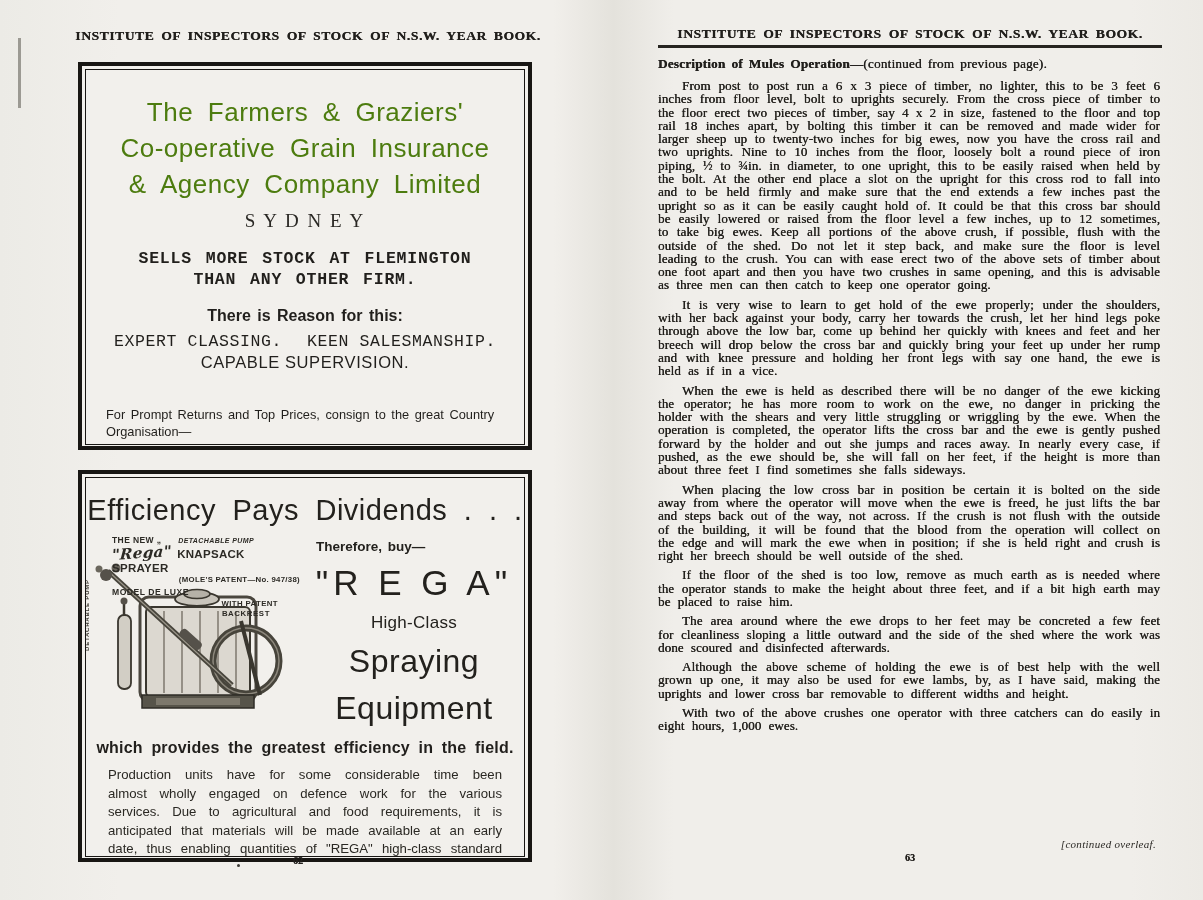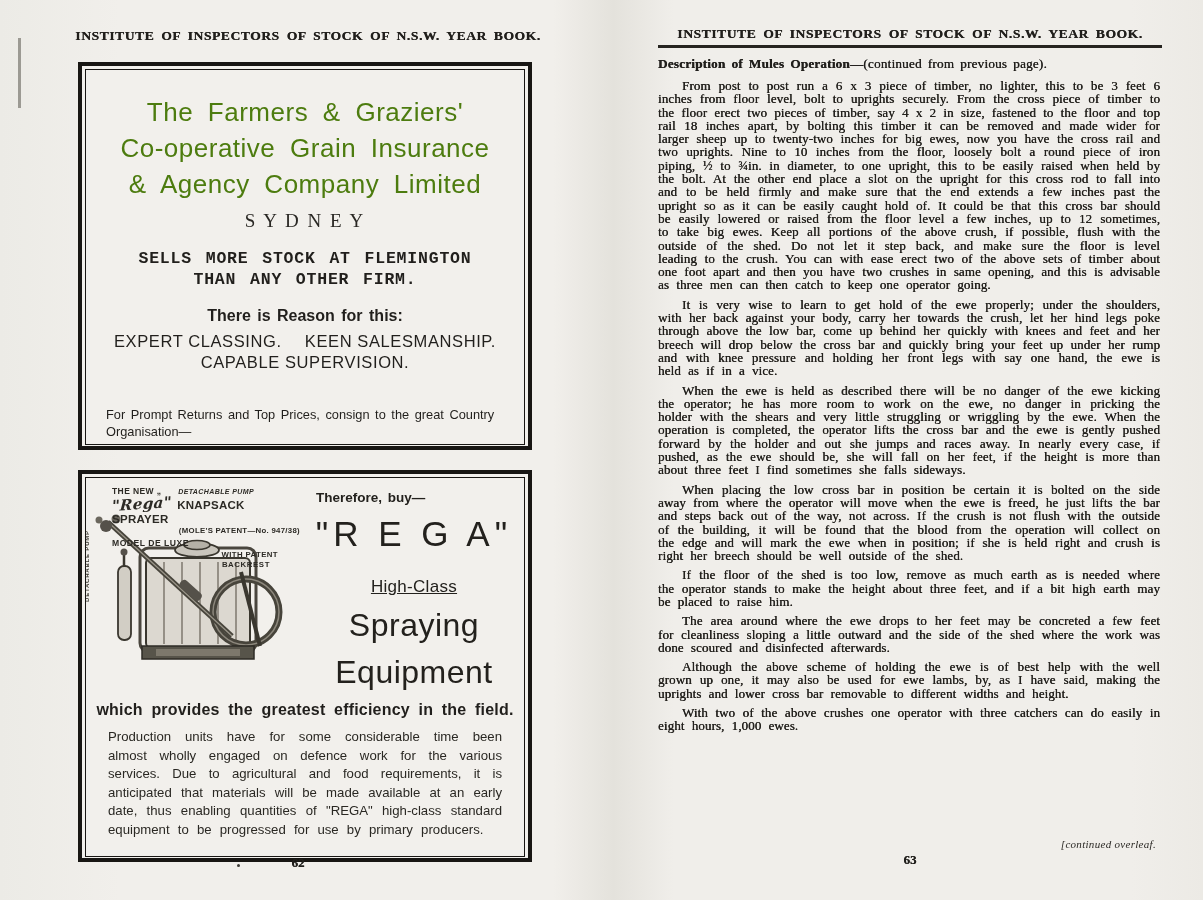--- a/index.html
+++ b/index.html
@@ -35,21 +35,21 @@
 
   .fg-title{font-family:"Liberation Sans",sans-serif;font-size:26px;line-height:36px;
     text-align:center;word-spacing:7px;letter-spacing:.5px;color:#4d7c0f;margin-top:24px;}
   .fg-city{font-family:"Liberation Serif",serif;font-size:19px;letter-spacing:2px;
     text-align:center;margin-top:8px;color:#2a2824;}
   .fg-claim{font-family:Liberation Mono, monospace;font-weight:bold;font-size:16.5px;
     line-height:21px;text-align:center;letter-spacing:.8px;word-spacing:3px;margin-top:16px;}
   .fg-reason-h{font-family:"Liberation Sans",sans-serif;font-weight:bold;font-size:16px;
     text-align:center;margin-top:17px;word-spacing:2px;}
   .fg-reasons{display:flex;justify-content:space-between;padding:0 28px;
-    font-family:Liberation Sans, sans-serif;font-size:16.5px;margin-top:7px;letter-spacing:.6px;text-align:center;}
+    font-family:Liberation Mono, monospace;font-size:16.5px;margin-top:7px;letter-spacing:.6px;text-align:center;}
   .fg-reason3{text-align:center;font-family:"Liberation Sans",sans-serif;font-size:16.5px;letter-spacing:.6px;margin-top:2px;}
   .fg-consign{font-family:"Liberation Sans",sans-serif;font-size:12.8px;line-height:17px;
     width:412px;margin:34px 0 0 20px;text-align:left;word-spacing:2px;}
 
   .rg-headline{font-family:"Liberation Sans",sans-serif;font-size:29px;letter-spacing:.5px;
     word-spacing:8px;text-align:center;margin-top:16px;color:#23211d;}
   .rg-cols{display:flex;margin-top:6px;}
   .sprayer-block{position:relative;width:218px;height:196px;flex:none;}
   .sprayer-svg{position:absolute;left:8px;top:30px;}
   .spr-labels{position:absolute;left:26px;top:2px;width:188px;font-family:"Liberation Sans",sans-serif;color:#2c2a25;}
@@ -60,38 +60,38 @@
     display:inline-block;transform:skewX(-8deg) rotate(-4deg);margin-right:2px;}
   .spr-l3{font-size:7.8px;font-weight:bold;text-align:right;margin-top:1px;letter-spacing:.3px;}
   .spr-l4{font-size:8.6px;font-weight:bold;margin:3px 14px 0 0;letter-spacing:.5px;}
   .spr-l5{font-size:7.8px;font-weight:bold;text-align:right;margin:2px 22px 0 0;letter-spacing:.4px;}
   .spr-l6{font-size:7.8px;font-weight:bold;text-align:right;margin:1px 30px 0 0;letter-spacing:.6px;}
   .spr-side{position:absolute;left:-2px;top:118px;transform:rotate(-90deg);transform-origin:left top;
     font-family:"Liberation Sans",sans-serif;font-size:6px;font-weight:bold;letter-spacing:.8px;color:#3a372f;}
   .rega-col{flex:1;text-align:center;font-family:"Liberation Sans",sans-serif;color:#23211d;padding-top:6px;}
   .rg-therefore{font-size:13.5px;font-weight:bold;text-align:left;margin-left:12px;word-spacing:2px;}
   .rg-brand{font-size:35px;letter-spacing:5px;margin-top:9px;}
-  .rg-quality{font-size:17px;margin-top:23px;letter-spacing:.3px;text-decoration:underline;}
+  .rg-quality{font-size:17px;margin-top:10px;letter-spacing:.3px;}
   .rg-prod{font-size:32px;margin-top:10px;letter-spacing:.5px;}
   .rg-tagline{font-family:"Liberation Sans",sans-serif;font-weight:bold;font-size:16px;
     text-align:center;margin-top:10px;word-spacing:4px;letter-spacing:.2px;}
   .rg-body{font-family:"Liberation Sans",sans-serif;font-size:13.2px;line-height:18.5px;
     text-align:justify;word-spacing:4.5px;margin:9px 22px 0 22px;color:#2a2823;}
 
   
   .section-heading{position:absolute;top:56px;left:8px;width:504px;
     font-size:13.2px;letter-spacing:.2px;word-spacing:2.5px;text-shadow:.3px 0 0 currentColor;}
   .section-heading .hb{font-weight:bold;}
   .text-col{position:absolute;top:79px;left:8px;width:502px;}
   .text-col p{margin:0 0 6px 0;font-size:13px;line-height:13.3px;text-align:justify;
     text-indent:24px;word-spacing:3.8px;letter-spacing:.1px;color:#23211d;
     text-shadow:.3px 0 0 currentColor;}
   .continued{position:absolute;top:838px;right:14px;font-style:italic;font-size:11px;
     letter-spacing:.3px;color:#2a2824;}
-  .page-num{position:absolute;font-weight:bold;font-size:13px;text-shadow:.3px 0 0 currentColor;}
+  .page-num{position:absolute;font-weight:bold;font-size:10px;text-shadow:.3px 0 0 currentColor;}
   .page.left .page-num{top:855px;left:0;width:560px;text-align:center;}
   .page.right .page-num{top:852px;left:0;width:520px;text-align:center;}
   .dot-artifact{position:absolute;top:864px;left:219px;width:3px;height:3px;border-radius:50%;background:#3c3a35;}
   .edge-mark{position:absolute;left:0;top:38px;width:3px;height:70px;background:#5a574f;opacity:.55;}
 </style>
 </head>
 <body>
 
 <div class="scan">
 
@@ -117,20 +117,21 @@
           <span>KEEN SALESMANSHIP.</span>
         </div>
         <div class="fg-reason3">CAPABLE SUPERVISION.</div>
         <div class="fg-consign">For Prompt Returns and Top Prices, consign to the great Country Organisation—</div>
 
       </div>
     </div>
 
     <div class="ad-box ad2">
       <div class="ad-inner">
+        <div class="rg-headline">Efficiency Pays Dividends . . .</div>
         <div class="rg-cols">
 
           <div class="sprayer-block">
             <svg class="sprayer-svg" width="200" height="160" viewBox="0 0 200 160">
               <rect x="46" y="34" width="116" height="104" rx="9" fill="none" stroke="#4a463e" stroke-width="3"></rect>
               <rect x="52" y="44" width="104" height="90" rx="5" fill="#dcd8d0" stroke="#3a372f" stroke-width="2"></rect>
               <g stroke="#777267" stroke-width="1.4">
                 <line x1="70" y1="48" x2="70" y2="130"></line>
                   <line x1="88" y1="48" x2="88" y2="130"></line>
                 <line x1="106" y1="48" x2="106" y2="130"></line>

